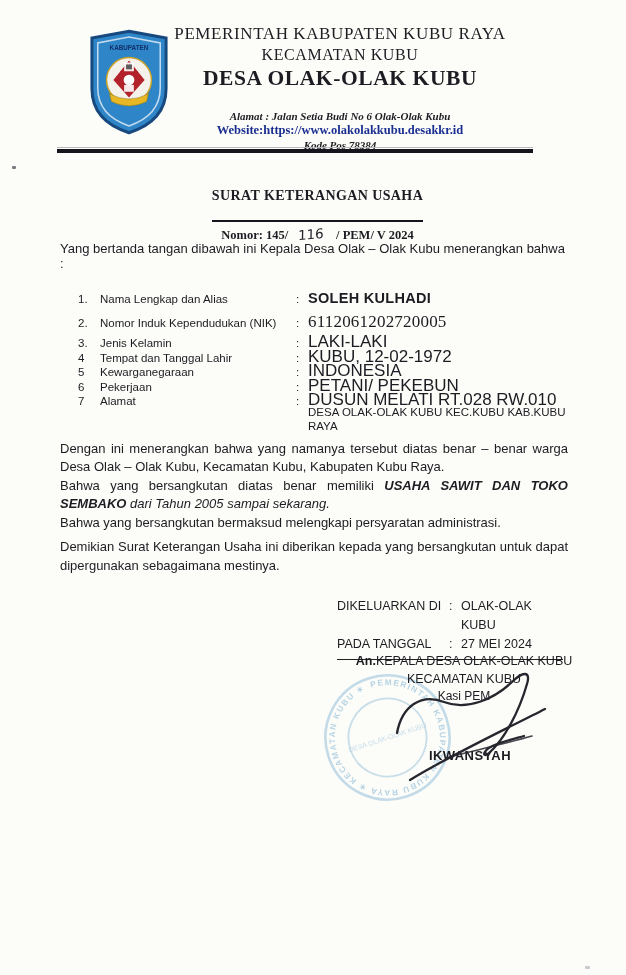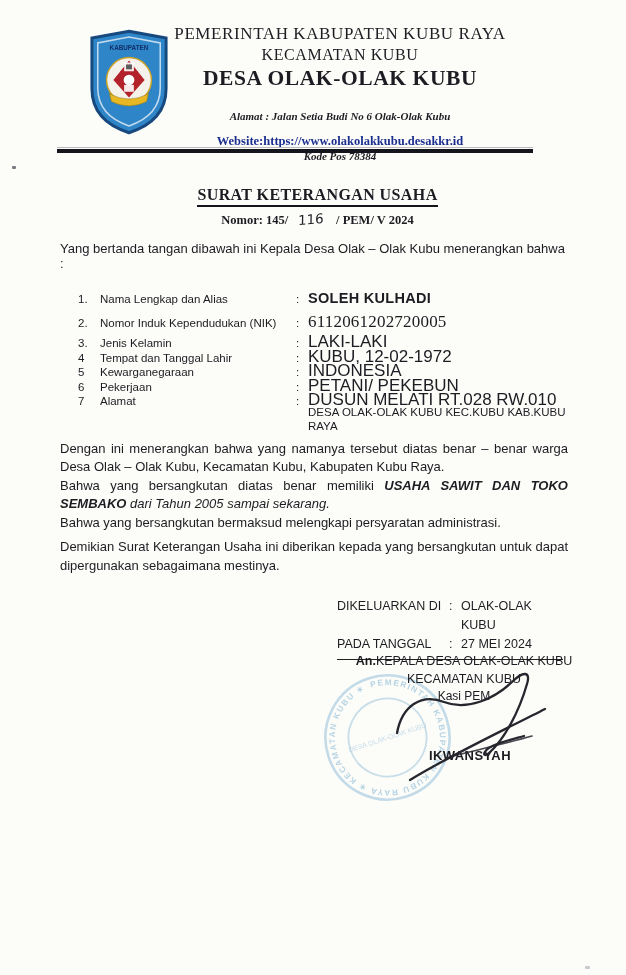--- a/index.html
+++ b/index.html
@@ -9,31 +9,31 @@
     font-family:"Liberation Sans",sans-serif;color:#1c1c22;
   }
   
   .logo{position:absolute;left:88px;top:28px;width:82px;height:108px;}
   .hdr{position:absolute;left:120px;top:24px;width:440px;text-align:center;
        font-family:"Liberation Serif","DejaVu Serif",serif;}
   .hdr-l1{font-size:17px;letter-spacing:.6px;}
   .hdr-l2{font-size:16px;letter-spacing:.6px;margin-top:2px;}
   .hdr-l3{font-size:21.5px;font-weight:bold;letter-spacing:.6px;margin-top:2px;}
   .hdr-addr{font-size:11px;font-weight:bold;font-style:italic;margin-top:19px;}
-  .hdr-web{font-size:12.5px;font-weight:bold;color:#1b2f91;margin-top:12px;}
+  .hdr-web{font-size:12.5px;font-weight:bold;color:#1b2f91;margin-top:1px;}
   .hdr-pos{font-size:11px;font-weight:bold;font-style:italic;margin-top:1px;}
   .rule{position:absolute;left:57px;top:149px;width:476px;height:4px;background:#15151d;}
   .rule:after{content:"";position:absolute;left:0;top:-2px;width:100%;height:1px;background:#b9b9bc;}
   .speck{position:absolute;left:12px;top:166px;width:4px;height:3px;background:#5a5a66;border-radius:1px;opacity:.8;}
   .speck2{position:absolute;left:585px;top:966px;width:5px;height:3px;background:#9a9aa2;border-radius:1px;opacity:.5;}
   
   .title-block{position:absolute;left:55px;top:186px;width:525px;text-align:center;
        font-family:"Liberation Serif","DejaVu Serif",serif;}
-  .doc-title{display:inline-block;font-size:16px;font-weight:bold;letter-spacing:.4px;
-       border-bottom:2px solid #15151d;padding-bottom:1px;}
+  .doc-title{display:inline-block;font-size:14px;font-weight:bold;letter-spacing:.4px;
+       border-bottom:2px solid #15151d;padding-bottom:16px;}
   .doc-nomor{font-size:12.5px;font-weight:bold;margin-top:4px;}
   .hand{display:inline-block;font-family:"DejaVu Sans",sans-serif;font-weight:normal;
        font-size:13.5px;transform:rotate(-5deg) skewX(-6deg);margin:0 12px 0 10px;color:#24242c;}
   
   .intro{position:absolute;left:60px;top:241px;width:512px;font-size:13px;}
   .fields{position:absolute;left:78px;top:290px;width:497px;}
   .frow{display:flex;align-items:baseline;}
   .fno{width:22px;font-size:11.5px;}
   .flabel{width:196px;font-size:11.5px;}
   .fcolon{width:12px;font-size:11.5px;text-align:left;}

